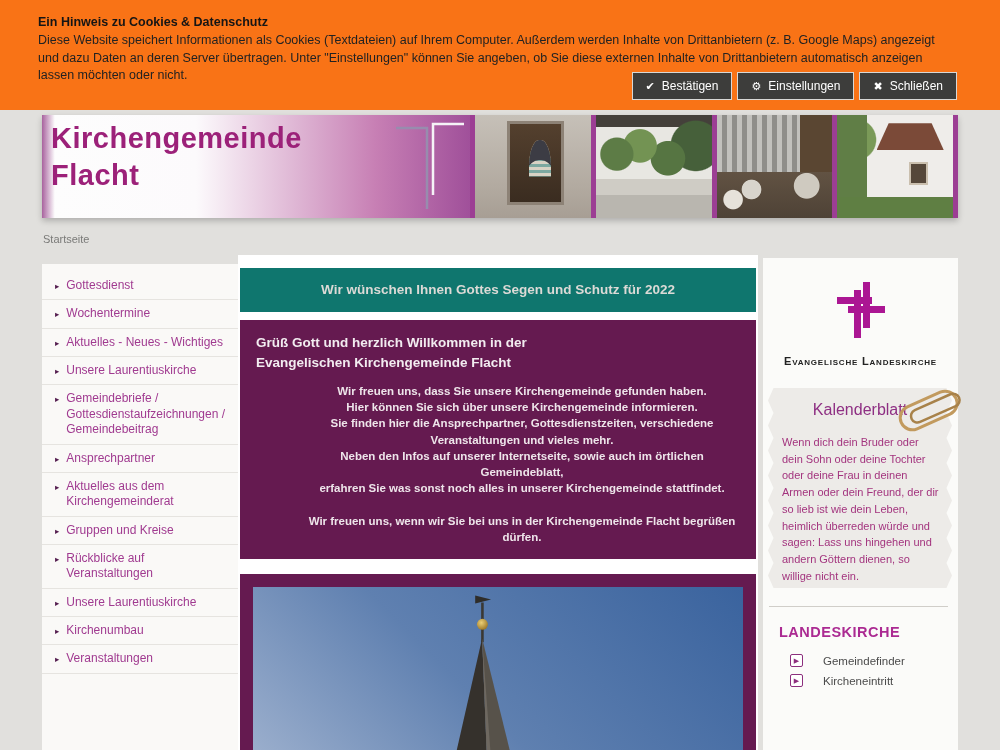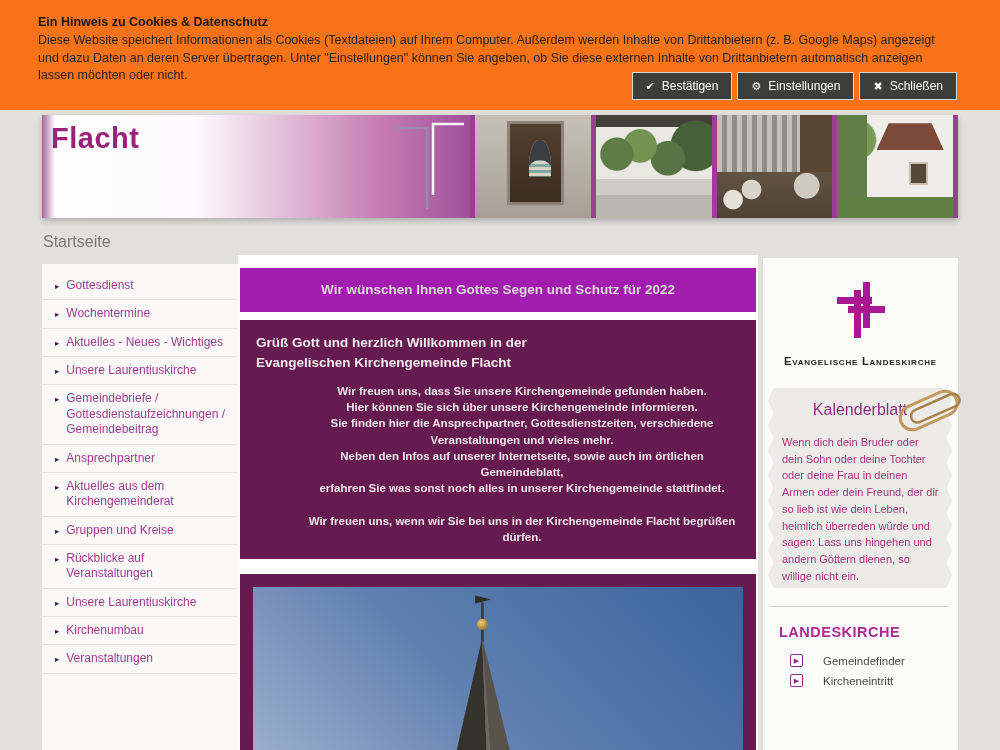--- a/index.html
+++ b/index.html
@@ -59,32 +59,32 @@
       linear-gradient(transparent 0 80%, #5f7f43 80%),
       linear-gradient(90deg,#607e46 0 26%, transparent 26%),
       radial-gradient(circle at 16% 24%, #7a9a58 0 16%, transparent 17%),
       linear-gradient(#efedea 0 100%); }
   .photo-chapel::before { content:""; position:absolute; left:34%; top:8%; width:58%; height:26%;
     background:#7b4a38; clip-path:polygon(18% 0, 82% 0, 100% 100%, 0 100%); }
   .photo-chapel::after { content:""; position:absolute; left:62%; top:46%; width:13%; height:18%;
     background:#55473a; border:2px solid #cabfae; }
 
   
-  .breadcrumb { position:absolute; left:43px; top:233px; font-size:16px; color:#7a7a78; }
+  .breadcrumb { position:absolute; left:43px; top:233px; font-size:11px; color:#7a7a78; }
 
   
   .sidebar { position:absolute; left:42px; top:264px; width:196px; height:486px; background:#faf9f7; }
   .nav { padding-top:8px; }
   .nav-item { display:flex; padding:6px 8px 6px 13px; border-bottom:1px solid #e6e4e0;
               font-size:12px; color:#a03a90; line-height:1.28; cursor:pointer; }
   .nav-bullet { color:#531c4e; font-size:8.5px; margin-right:7px; padding-top:3px; }
 
   
   .main { position:absolute; left:238px; top:255px; width:520px; height:495px; background:#ffffff; }
-  .banner { margin:13px 2px 0; height:44px; background:#a21caf; color:#dcdad6;
+  .banner { margin:13px 2px 0; height:44px; background:#0f766e; color:#dcdad6;
             font-weight:bold; font-size:13.5px; text-align:center; line-height:44px; }
   .welcome { margin:8px 2px 0; background:#651a50; padding:13px 16px 14px; }
   .welcome-heading { color:#f2ecf0; font-weight:bold; font-size:13.5px; line-height:20px; }
   .welcome-lines { margin-top:10px; }
   .w-line { text-align:center; color:#eee5ea; font-weight:bold; font-size:11.5px;
             line-height:16.2px; min-height:16.2px;margin-left:48px; }
   .photo-frame { margin:15px 2px 0; height:226px; border:13px solid #651a50; position:relative;
             overflow:hidden;
             background:linear-gradient(225deg,#3a639e 0%,#5f80b0 55%,#a2b4d0 100%); }
   .photo-frame svg { display:block; width:100%; height:100%; }
@@ -134,20 +134,21 @@
       <div class="cb-btn">
         <span class="glyph">✖</span>
         <span>Schließen</span>
       </div>
     </div>
 </div>
 
 <div class="header">
   <div class="header-left">
     <div class="header-title">
+      <div>Kirchengemeinde</div>
       <div>Flacht</div>
     </div>
     <svg class="header-cross" width="78" height="94" viewBox="0 0 78 94">
       <polyline points="2,9 33,9 33,90" fill="none" stroke="#988cae" stroke-width="2.5"></polyline>
       <polyline points="70,5 39,5 39,76" fill="none" stroke="#f5f3f7" stroke-width="2.5"></polyline>
     </svg>
   </div>
   <div class="header-photos">
     <div class="photo photo-door"></div>
     <div class="photo photo-garden"></div>

